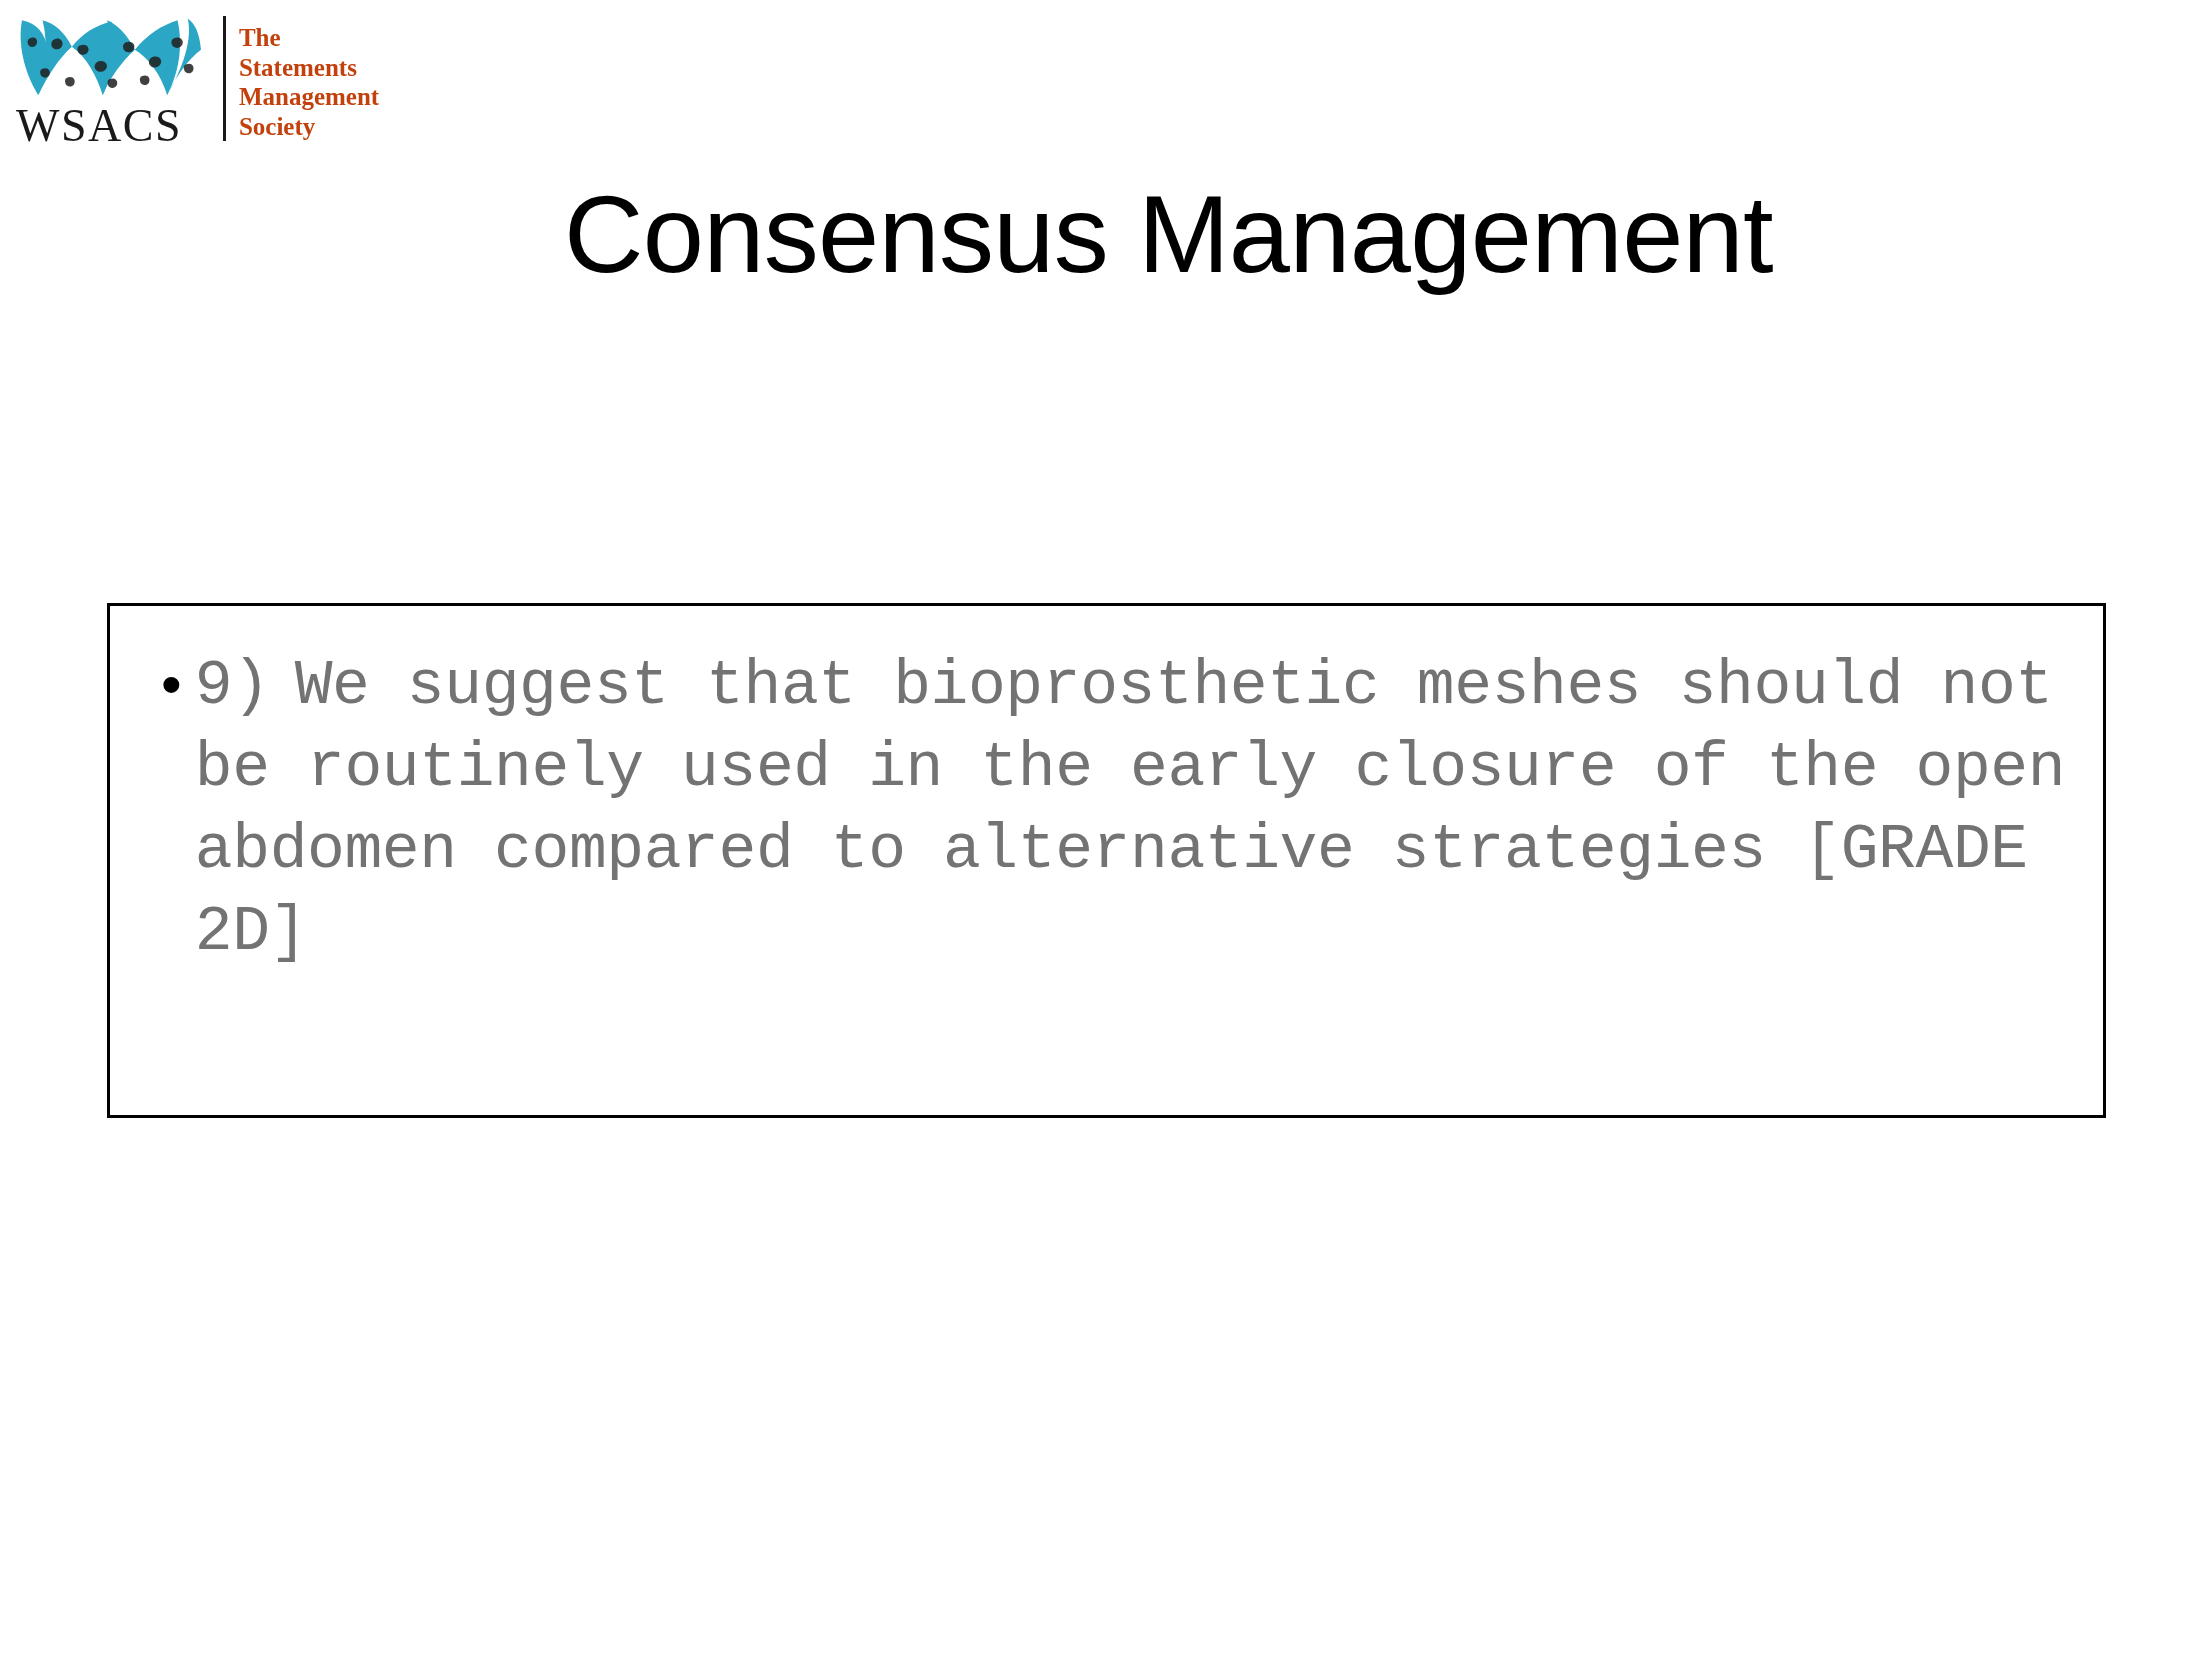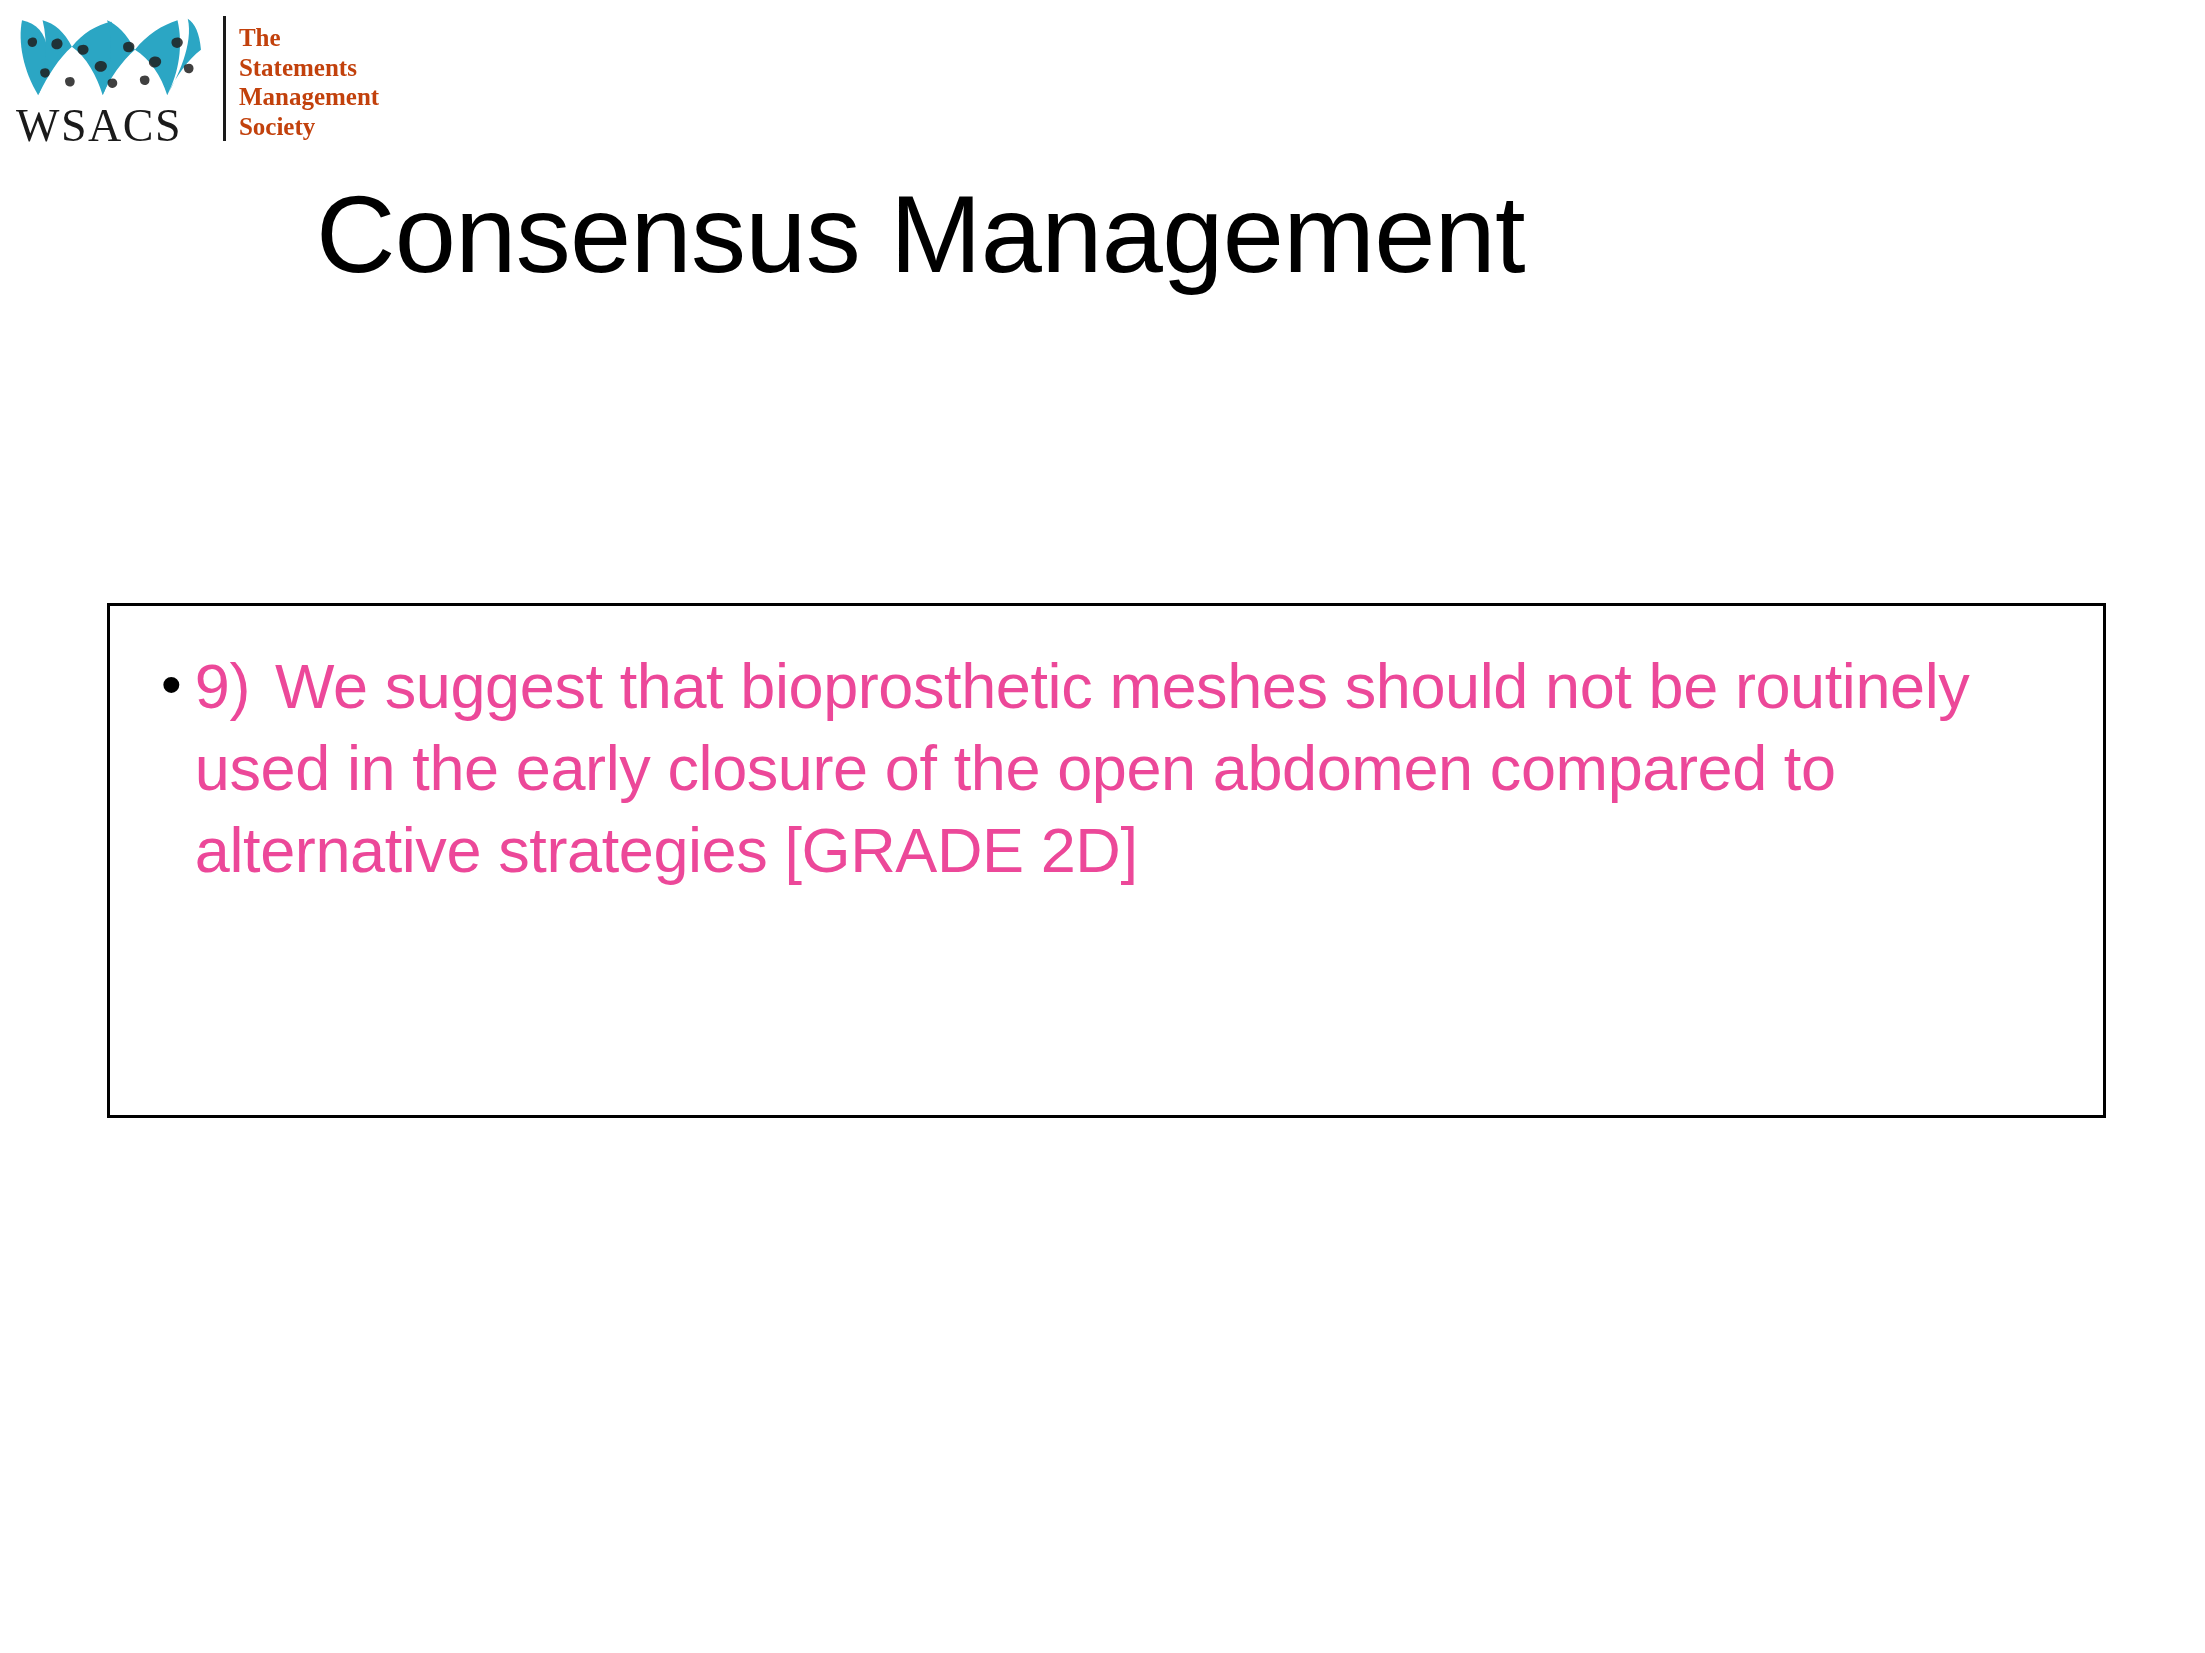--- a/index.html
+++ b/index.html
@@ -56,21 +56,21 @@
     color: #c2410c;
     padding-top: 10.3px;
   }
 
   
   .slide-title {
     position: absolute;
     top: 103px;
     left: 316px;
     width: 1705px;
-    text-align: left;
+    text-align: center;
     font-size: 110px;
     line-height: 1.03;
     letter-spacing: -0.7px;
     font-weight: 400;
     color: #000000;
   }
   .slide-title .line2 {
     display: block;
   }
 
@@ -92,21 +92,22 @@
   .bullet-dot {
     font-size: 59px;
     line-height: 1;
     margin-right: 13.2px;
     margin-top: 10.3px;
   }
   .bullet-text {
     font-size: 63px;
     line-height: 1.30;
     letter-spacing: -0.4px;
-    color: #ec4899;
+    color: #737373;
+    font-family: Liberation Mono, monospace;
   }
   .bullet-text .num {
     margin-right: 25px;
   }
 </style>
 </head>
 <body>
 
 <div class="logo-block">
   <div class="logo-mark">

